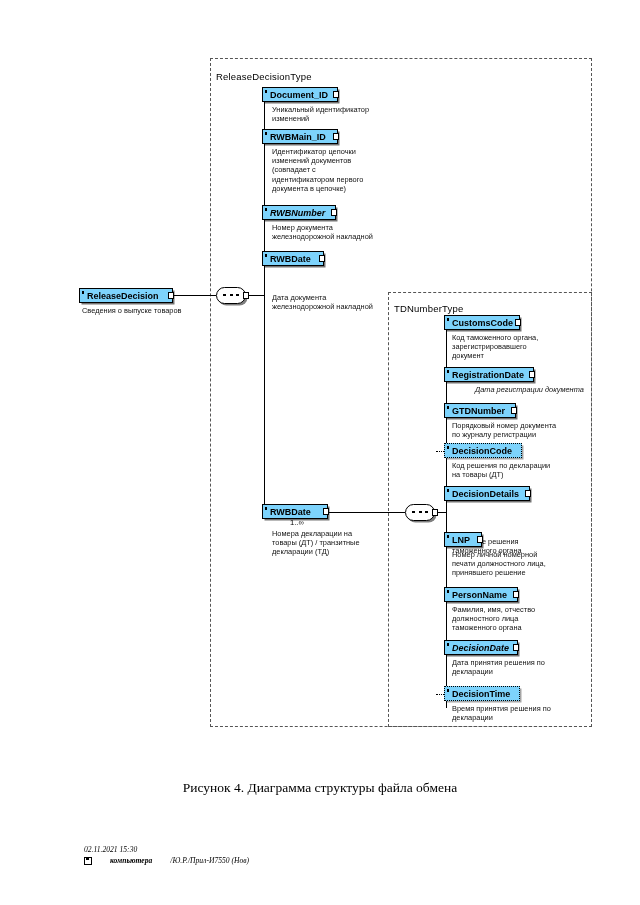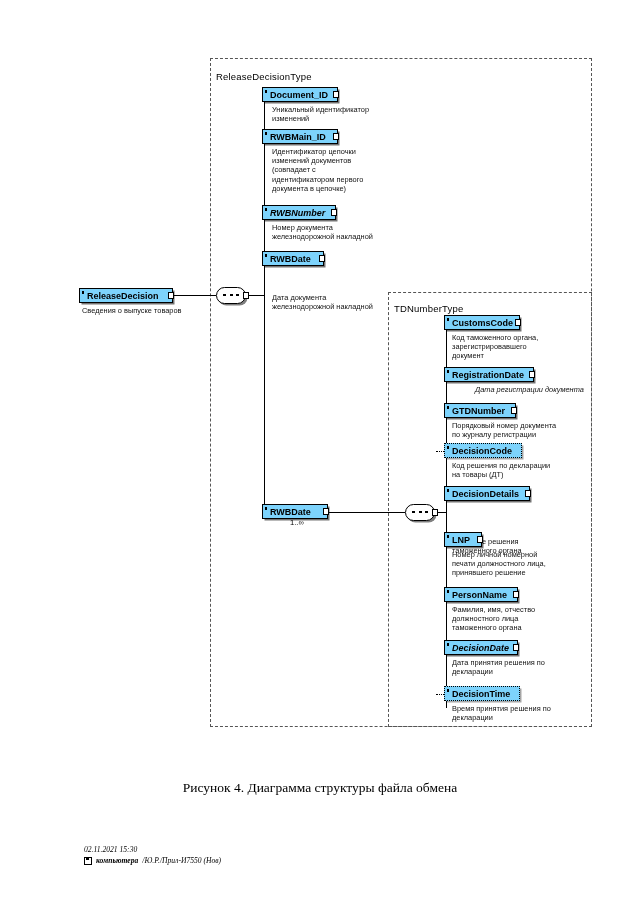--- a/index.html
+++ b/index.html
@@ -169,21 +169,21 @@
     position: absolute;
     left: 84px;
     top: 845px;
     font-family: "Liberation Serif", serif;
     font-style: italic;
     font-size: 7.6px;
     line-height: 10.5px;
     color: #000000;
     white-space: nowrap;
   }
-  .footer .l2 { display: flex; align-items: center; gap: 4px; }
+  .footer .l2 { display: flex; align-items: center; gap: 18px; }
   .footer .disk-icon {
     display: inline-block;
     width: 6px; height: 6px;
     border: 1px solid #000;
     position: relative;
     background: #fff;
   }
   .footer .disk-icon::after {
     content: "";
     position: absolute;
@@ -260,20 +260,23 @@
   <div class="stub" style="left:319px; top:255px;"></div>
   <div class="caption" style="left:272px; top:269px; width:140px;margin-top:24px;">Дата документа
 железнодорожной накладной</div>
 
   <div class="line-h" style="left:264px; top:512px; width:8px;"></div>
   <div class="node" style="left:262px; top:504px; width:66px;">
     <span>RWBDate</span>
   </div>
   <div class="stub" style="left:323px; top:508px;"></div>
   <div class="multiplicity" style="left:290px; top:518px;">1..∞</div>
+  <div class="caption" style="left:272px; top:529px; width:120px;">Номера декларации на
+товары (ДТ) / транзитные
+декларации (ТД)</div>
 
   <div class="line-h" style="left:329px; top:512px; width:76px;"></div>
 
   <div class="compositor" style="left:405px; top:504px;">
     <span class="dots">
         <i></i>
         <i></i>
         <i></i>
       </span>
   </div>

